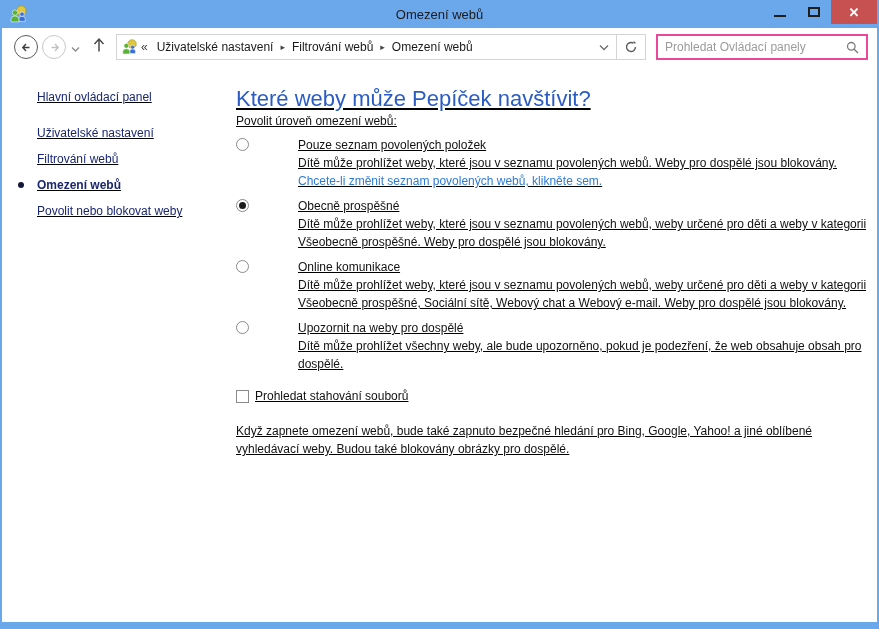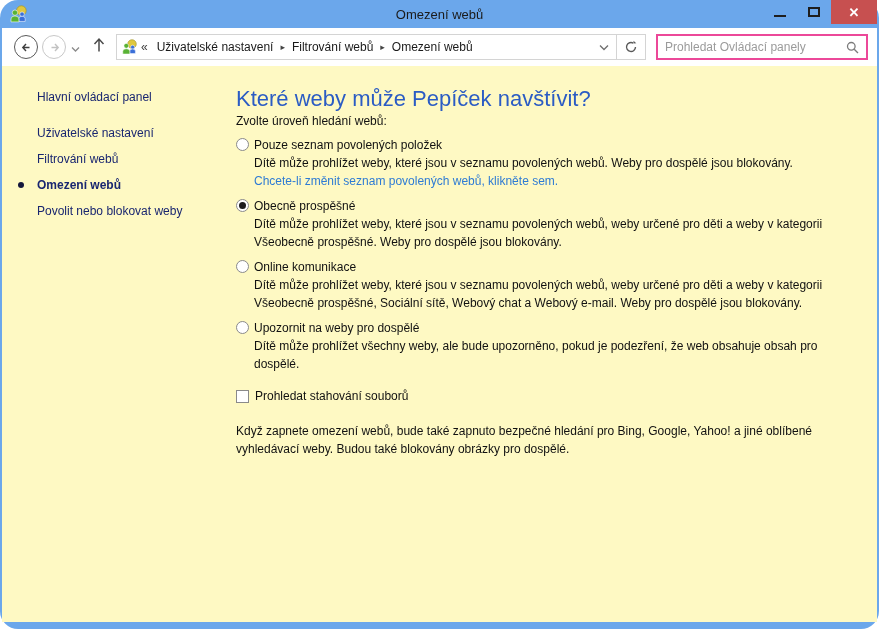--- a/index.html
+++ b/index.html
@@ -1,17 +1,17 @@
 <!DOCTYPE html>
 <html><head>
 <meta charset="utf-8">
 <style>
   * { box-sizing: border-box; margin: 0; padding: 0; }
   html,body { width:879px; height:629px; background:#fff; font-family:"Liberation Sans",sans-serif; }
-  .window { width:879px; height:629px; background:#6BA7EB; padding:0 2px 7px 2px; display:flex; flex-direction:column;border-radius:18px; }
+  .window { width:879px; height:629px; background:#6BA7EB; padding:0 2px 7px 2px; display:flex; flex-direction:column; }
 
   
   .titlebar { height:28px; flex:none; position:relative; display:flex; align-items:center; }
   .app-icon { width:18px; height:18px; margin-left:7px; flex:none; }
   .win-title { position:absolute; left:0; right:0; text-align:center; font-size:13px; color:#1b1b1b; }
   .controls { position:absolute; right:0; top:0; display:flex; align-items:flex-start; }
   .ctrl-btn { width:34px; height:24px; display:grid; place-items:center; cursor:default; }
   .glyph-min { width:12px; height:0; border-bottom:2px solid #1e1e1e; margin-top:8px; }
   .glyph-max { width:12px; height:10px; border:2px solid #1e1e1e; background:transparent; }
   .ctrl-close { width:46px; height:24px; background:#C75050; display:grid; place-items:center; color:#fff; font-size:13px; font-weight:bold; }
@@ -29,32 +29,32 @@
   .crumb-item { font-size:12px; color:#1a1a1a; padding:0 5px; white-space:nowrap; }
   .crumb-sep { color:#444; font-size:9px; padding:0 2px; }
   .addr-spacer { flex:1; }
   .addr-chevron { width:24px; height:24px; display:grid; place-items:center; color:#6f6f6f; }
   .refresh-btn { width:29px; height:26px; border-left:1px solid #d4d4d4; display:grid; place-items:center; color:#5a5a5a; }
   .searchbox { margin-left:10px; height:26px; width:212px; border:2px solid #ec4899; display:flex; align-items:center; padding:0 7px; }
   .searchbox input { border:none; outline:none; flex:1; font-size:12px; font-family:"Liberation Sans",sans-serif; color:#333; min-width:0; }
   .searchbox input::placeholder { color:#9b9b9b; }
 
   
-  .body-area { flex:1; background:#fef9c3; display:flex; overflow:hidden; }
+  .body-area { flex:1; background:#ffffff; display:flex; overflow:hidden;text-decoration:underline; }
   .sidebar { width:234px; flex:none; padding-top:18px; }
   .side-item { position:relative; padding-left:35px; height:26px; line-height:26px; font-size:12px; color:#192670; cursor:default; white-space:nowrap; }
   .side-item:first-child { margin-bottom:10px; }
   .side-item.active { font-weight:bold; }
   .side-item .bullet { display:none; position:absolute; left:16px; top:10px; width:6px; height:6px; border-radius:50%; background:#14173c; }
   .side-item.active .bullet { display:block; }
 
   .main { flex:1; padding-top:20px; }
   .page-title { font-size:22px; font-weight:400; color:#2B5CC4; margin-bottom:2px; }
   .choose-label { font-size:12px; color:#111; margin-bottom:8px; }
-  .option { display:flex; margin-bottom:7px; }
+  .option { display:flex; margin-bottom:7px;gap:44px; }
   .radio { width:13px; height:13px; border:1px solid #8a8a8a; border-radius:50%; background:#fff; flex:none; margin:2px 5px 0 0; display:grid; place-items:center; }
   .option.active .radio::after { content:""; width:7px; height:7px; border-radius:50%; background:#1c1c1c; }
   .opt-text { font-size:12px; line-height:18px; color:#111; }
   .opt-label { white-space:nowrap; }
   .opt-desc { max-width:600px; }
   .opt-link { color:#2E7BD4; cursor:pointer; max-width:600px; }
   .check-row { display:flex; align-items:center; margin-top:16px; }
   .checkbox { width:13px; height:13px; border:1px solid #8a8a8a; background:#fff; flex:none; margin-right:6px; }
   .check-label { font-size:12px; color:#111; }
   .footer-note { margin-top:19px; font-size:12px; line-height:18px; color:#111; max-width:600px; }
@@ -151,21 +151,21 @@
     <div class="sidebar">
       <div class="side-item"><span>Hlavní ovládací panel</span></div>
       <div class="side-item"><span>Uživatelské nastavení</span></div>
       <div class="side-item"><span>Filtrování webů</span></div>
       <div class="side-item active"><span class="bullet"></span><span>Omezení webů</span></div>
       <div class="side-item"><span>Povolit nebo blokovat weby</span></div>
     </div>
 
     <div class="main">
       <div class="page-title">Které weby může Pepíček navštívit?</div>
-      <div class="choose-label">Zvolte úroveň hledání webů:</div>
+      <div class="choose-label">Povolit úroveň omezení webů:</div>
 
       <div class="option">
         <span class="radio"></span>
         <div class="opt-text">
           <div class="opt-label">Pouze seznam povolených položek</div>
           <div class="opt-desc">Dítě může prohlížet weby, které jsou v seznamu povolených webů. Weby pro dospělé jsou blokovány.</div>
           <div class="opt-link">Chcete-li změnit seznam povolených webů, klikněte sem.</div>
         </div>
       </div>
 

